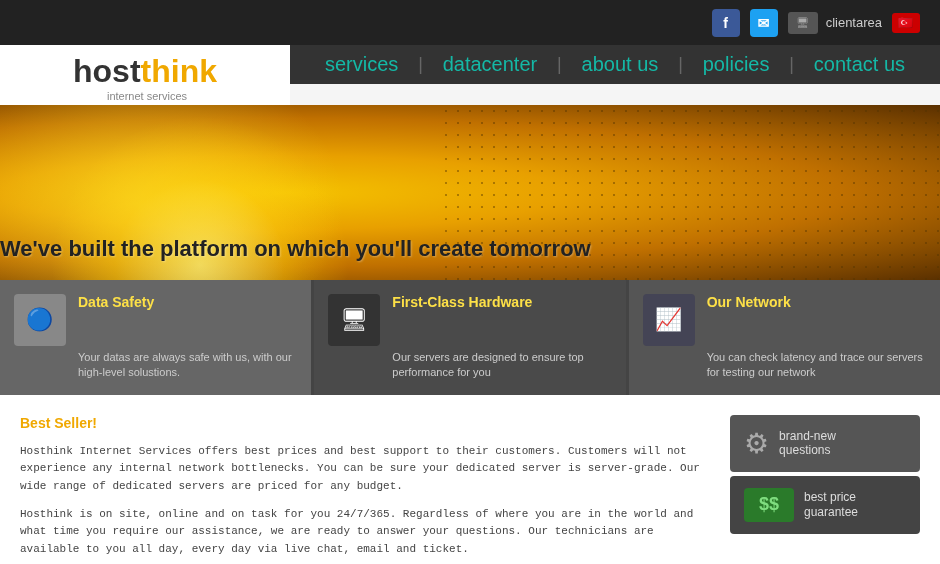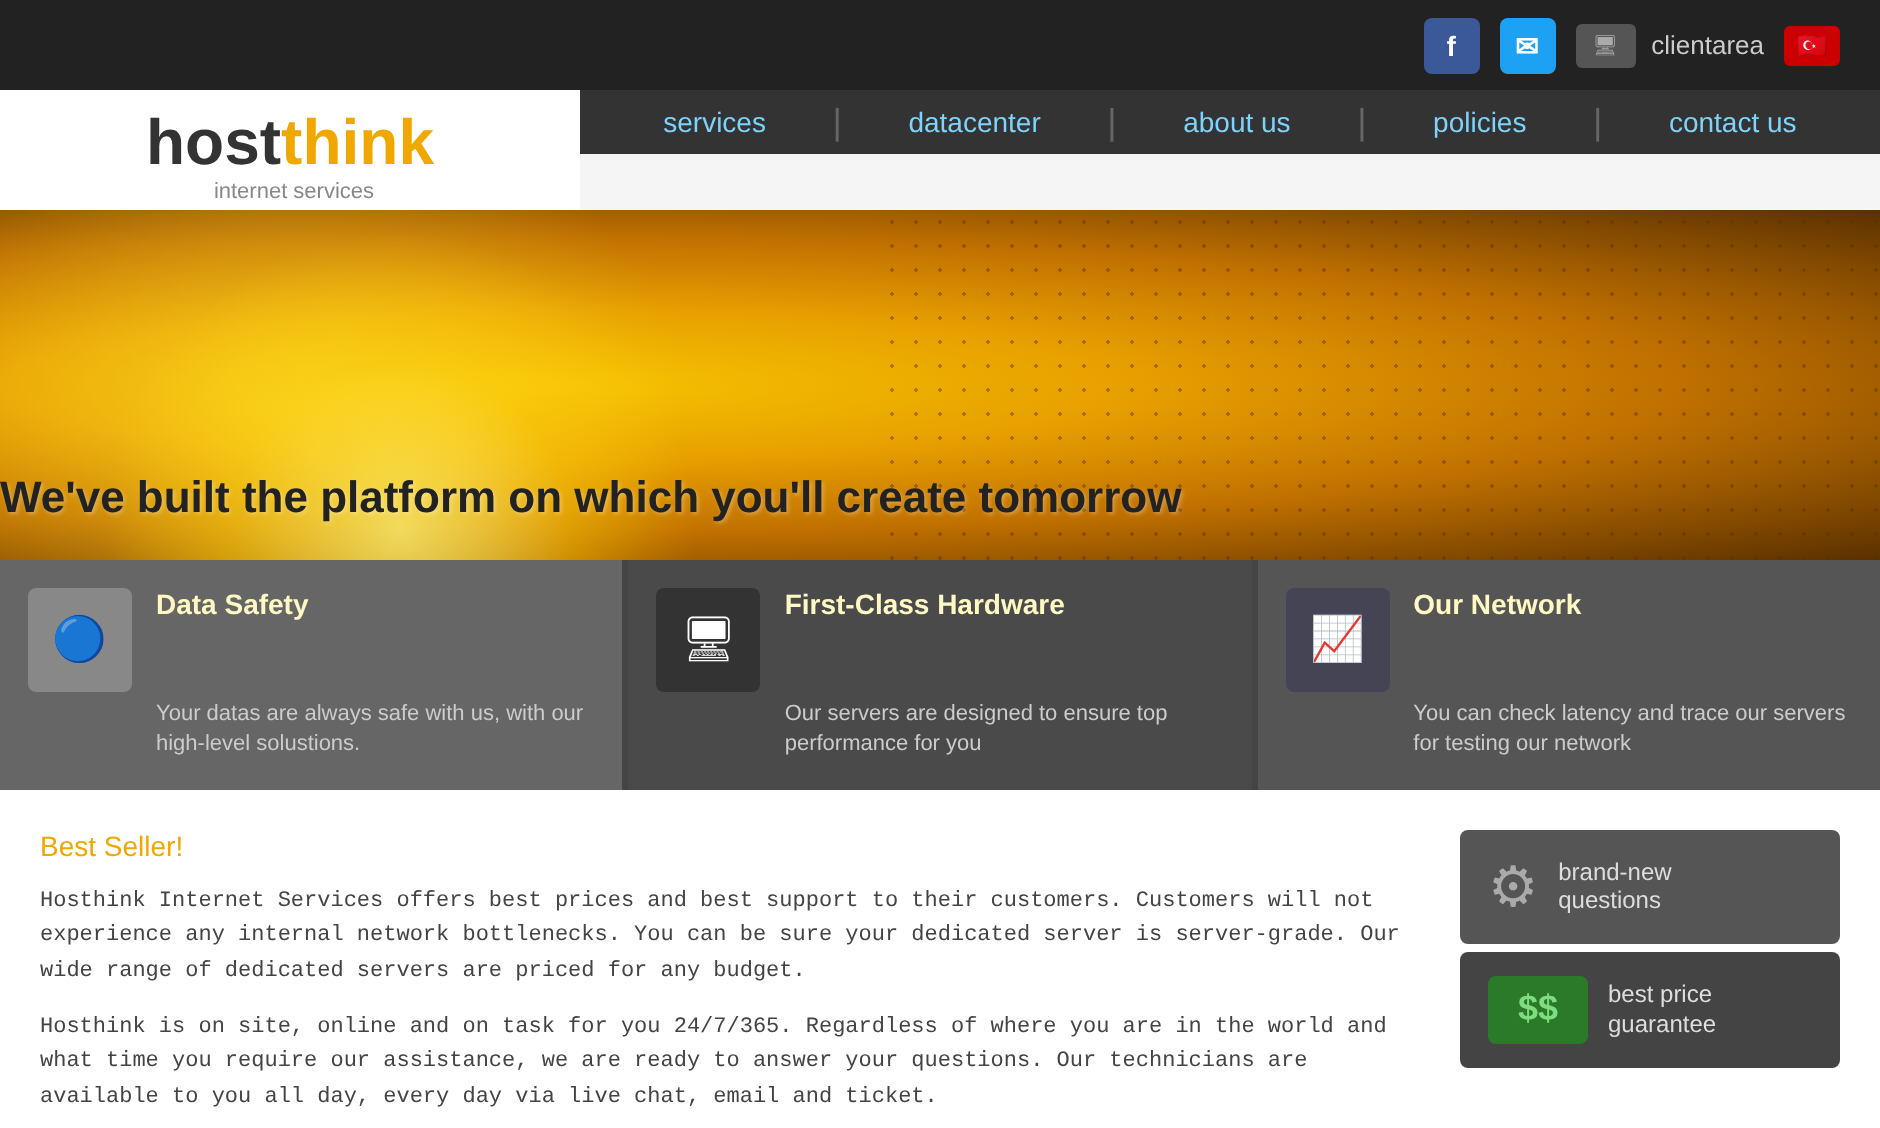--- a/index.html
+++ b/index.html
@@ -62,21 +62,21 @@
 
     
     #nav {
       background: #333;
       flex: 1;
       display: flex; align-items: center; justify-content: space-around;
       padding: 0 20px;
     }
     .nav-sep { color: #666; font-size: 18px; }
     .nav-item {
-      color: #7dd3fc; font-size: 14px; text-decoration: none; cursor: pointer;
+      color: #14b8a6; font-size: 20px; text-decoration: none; cursor: pointer;
       padding: 8px 10px;
       transition: color 0.2s;
     }
 
     
     #hero {
       width: 940px;
       height: 175px;
       background: radial-gradient(ellipse at 30% 50%, #f5c200 0%, #e8a000 30%, #c07000 60%, #5a3000 100%);
       position: relative;
@@ -136,37 +136,37 @@
       width: 52px; height: 52px;
       flex-shrink: 0;
       border-radius: 4px;
       display: flex; align-items: center; justify-content: center;
       font-size: 22px;
     }
     .icon-safety { background: #888; color: #fff; }
     .icon-hardware { background: #333; color: #fff; }
     .icon-network { background: #445; color: #7af; }
     .feature-content { flex: 1; }
-    .feature-title { color: #fef9c3; font-size: 14px; font-weight: bold; margin-bottom: 4px; }
+    .feature-title { color: #fde047; font-size: 14px; font-weight: bold; margin-bottom: 4px; }
     .feature-desc { color: #ccc; font-size: 11px; line-height: 1.4; margin-top: 40px; }
 
     
     #main {
       display: flex;
       padding: 20px;
       gap: 20px;
       background: #fff;
     }
     #content {
       flex: 1;
     }
     .best-seller {
       color: #f0a800;
       font-size: 14px;
-      font-weight: normal;
+      font-weight: bold;
       margin-bottom: 12px;
     }
     .content-text {
       font-size: 11px;
       color: #444;
       line-height: 1.6;
       margin-bottom: 10px;
       font-family: 'Courier New', monospace;
     }
 

